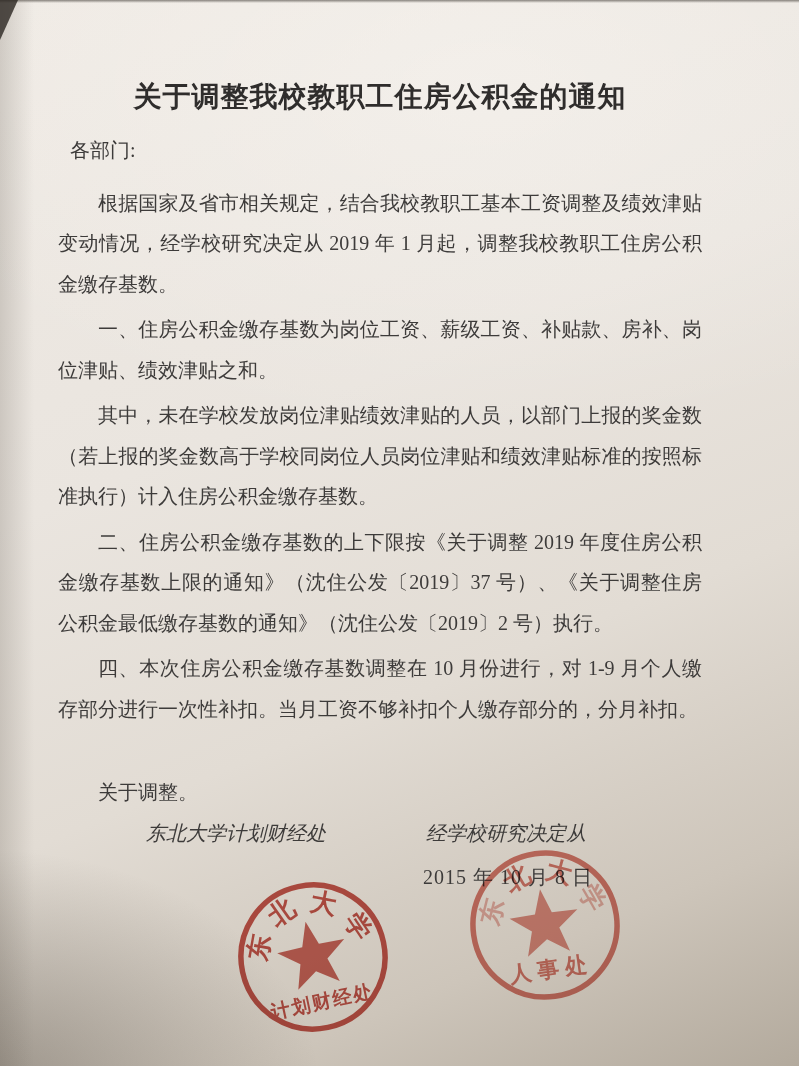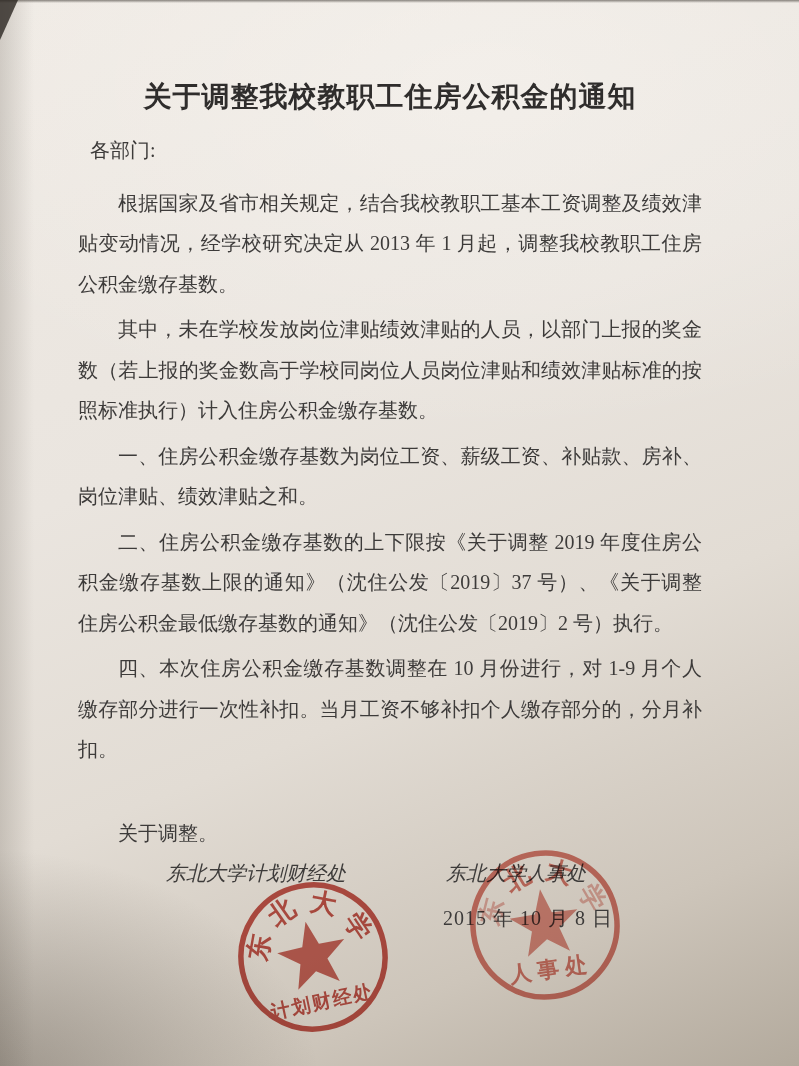--- a/index.html
+++ b/index.html
@@ -17,21 +17,21 @@
   }
   
   .edge-top{position:absolute;top:0;left:0;width:100%;height:3px;
     background:linear-gradient(to bottom, rgba(48,43,37,.55), rgba(48,43,37,0));}
   .corner-tl{position:absolute;top:0;left:0;width:0;height:0;
     border-top:40px solid rgba(42,38,33,.8);border-right:18px solid transparent;}
   .edge-left{position:absolute;top:0;left:0;width:34px;height:100%;
     background:linear-gradient(to right, rgba(96,88,78,.22), rgba(96,88,78,0));}
   .content{
     position:relative;box-sizing:border-box;
-    padding:76px 97px 0 78px;
+    padding:76px 97px 0 58px;
     color:#3d3b3a;
     font-size:20px;line-height:40.5px;
     text-align:justify;
   }
   .title{
     font-size:28px;font-weight:700;color:#2f2d2c;
     text-align:center;line-height:42px;margin:0 0 5px 0;letter-spacing:1px;
   }
   .salutation{margin:12px;}
   .para{margin:0 0 5px 0;text-indent:2em;}
@@ -52,29 +52,29 @@
 <body>
 
 <div class="photo">
   <div class="edge-top"></div>
   <div class="edge-left"></div>
   <div class="corner-tl"></div>
 
   <div class="content">
     <h1 class="title">关于调整我校教职工住房公积金的通知</h1>
     <p class="salutation">各部门:</p>
-    <p class="para">根据国家及省市相关规定，结合我校教职工基本工资调整及绩效津贴变动情况，经学校研究决定从 2013 年 1 月起，调整我校教职工住房公积金缴存基数。</p>
+    <p class="para">根据国家及省市相关规定，结合我校教职工基本工资调整及绩效津贴变动情况，经学校研究决定从 2019 年 1 月起，调整我校教职工住房公积金缴存基数。</p>
+    <p class="para">一、住房公积金缴存基数为岗位工资、薪级工资、补贴款、房补、岗位津贴、绩效津贴之和。</p>
     <p class="para">其中，未在学校发放岗位津贴绩效津贴的人员，以部门上报的奖金数（若上报的奖金数高于学校同岗位人员岗位津贴和绩效津贴标准的按照标准执行）计入住房公积金缴存基数。</p>
-    <p class="para">一、住房公积金缴存基数为岗位工资、薪级工资、补贴款、房补、岗位津贴、绩效津贴之和。</p>
     <p class="para">二、住房公积金缴存基数的上下限按《关于调整 2019 年度住房公积金缴存基数上限的通知》（沈住公发〔2019〕37 号）、《关于调整住房公积金最低缴存基数的通知》（沈住公发〔2019〕2 号）执行。</p>
     <p class="para">四、本次住房公积金缴存基数调整在 10 月份进行，对 1-9 月个人缴存部分进行一次性补扣。当月工资不够补扣个人缴存部分的，分月补扣。</p>
     <p class="closing">关于调整。</p>
     <div class="sig-row">
       <span class="sig-left">东北大学计划财经处</span>
-      <span class="sig-right">东北大学人事处</span>
+      <span class="sig-right">经学校研究决定从</span>
     </div>
     <div class="date-row">
       <span class="date">2015 年 10 月 8 日</span>
     </div>
   </div>
 
   <div class="stamp stamp-left">
     <svg viewBox="-82 -82 164 164">
       <g transform="rotate(-12)">
         <circle cx="0" cy="0" r="72" fill="none" stroke-width="5.5" stroke="#bf4136"></circle>

